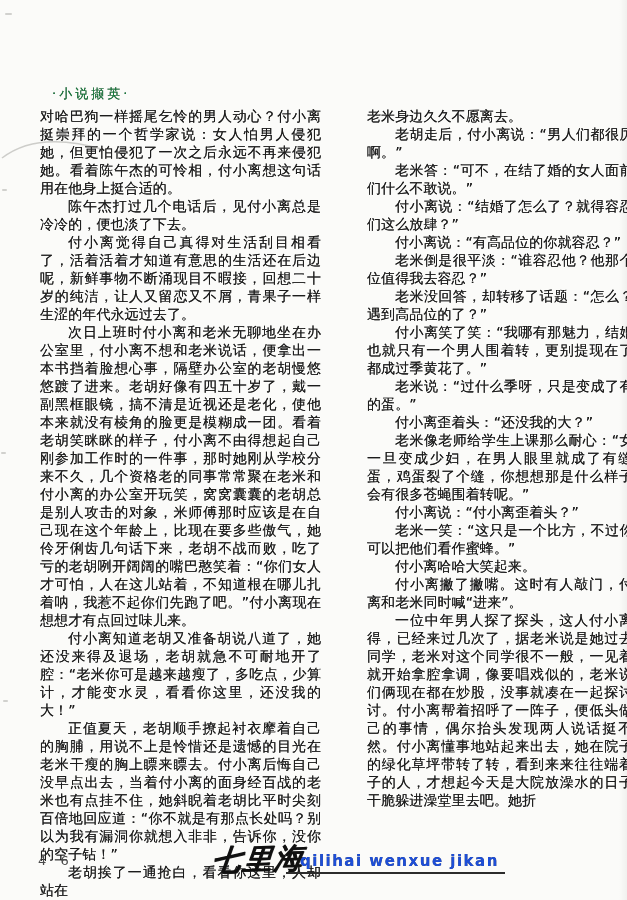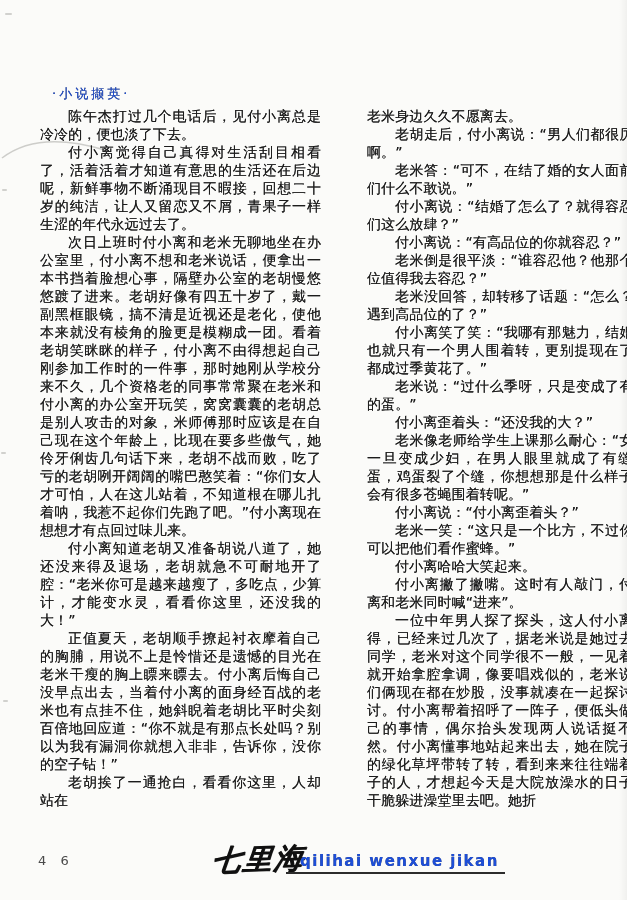--- a/index.html
+++ b/index.html
@@ -20,21 +20,21 @@
     width: 8px; height: 100%;
     background: linear-gradient(to left, rgba(0,0,0,0.045), rgba(0,0,0,0));
     pointer-events: none;
   }
   .section-header {
     position: absolute;
     left: 52px;
     top: 85px;
     font-size: 13px;
     letter-spacing: 3px;
-    color: #1d4ed8;
+    color: #15803d;
     text-shadow: 0 0 0.5px #444;
   }
   .column {
     position: absolute;
     top: 107px;
     width: 281px;
     font-size: 14px;
     line-height: 18px;
     text-align: justify;
     color: #1c1c1c;
@@ -103,20 +103,21 @@
   </svg>
 
   <div class="speck" style="left:5px; top:13px; width:7px; height:2px;"></div>
   <div class="speck" style="left:2px; top:189px; width:5px; height:2px;"></div>
   <div class="speck" style="left:1px; top:452px; width:5px; height:2px;"></div>
   <div class="speck" style="left:3px; top:700px; width:5px; height:2px;"></div>
 
   <div class="section-header">·小说撷英·</div>
 
   <div class="column left">
+      <p class="para">对哈巴狗一样摇尾乞怜的男人动心？付小离挺崇拜的一个哲学家说：女人怕男人侵犯她，但更怕侵犯了一次之后永远不再来侵犯她。看着陈午杰的可怜相，付小离想这句话用在他身上挺合适的。</p>
       <p class="para indent">陈午杰打过几个电话后，见付小离总是冷冷的，便也淡了下去。</p>
       <p class="para indent">付小离觉得自己真得对生活刮目相看了，活着活着才知道有意思的生活还在后边呢，新鲜事物不断涌现目不暇接，回想二十岁的纯洁，让人又留恋又不屑，青果子一样生涩的年代永远过去了。</p>
       <p class="para indent">次日上班时付小离和老米无聊地坐在办公室里，付小离不想和老米说话，便拿出一本书挡着脸想心事，隔壁办公室的老胡慢悠悠踱了进来。老胡好像有四五十岁了，戴一副黑框眼镜，搞不清是近视还是老化，使他本来就没有棱角的脸更是模糊成一团。看着老胡笑眯眯的样子，付小离不由得想起自己刚参加工作时的一件事，那时她刚从学校分来不久，几个资格老的同事常常聚在老米和付小离的办公室开玩笑，窝窝囊囊的老胡总是别人攻击的对象，米师傅那时应该是在自己现在这个年龄上，比现在要多些傲气，她伶牙俐齿几句话下来，老胡不战而败，吃了亏的老胡咧开阔阔的嘴巴憨笑着：“你们女人才可怕，人在这儿站着，不知道根在哪儿扎着呐，我惹不起你们先跑了吧。”付小离现在想想才有点回过味儿来。</p>
       <p class="para indent">付小离知道老胡又准备胡说八道了，她还没来得及退场，老胡就急不可耐地开了腔：“老米你可是越来越瘦了，多吃点，少算计，才能变水灵，看看你这里，还没我的大！”</p>
       <p class="para indent">正值夏天，老胡顺手撩起衬衣摩着自己的胸脯，用说不上是怜惜还是遗憾的目光在老米干瘦的胸上瞟来瞟去。付小离后悔自己没早点出去，当着付小离的面身经百战的老米也有点挂不住，她斜睨着老胡比平时尖刻百倍地回应道：“你不就是有那点长处吗？别以为我有漏洞你就想入非非，告诉你，没你的空子钻！”</p>
       <p class="para indent">老胡挨了一通抢白，看看你这里，人却站在</p>
     </div>
 
   <div class="column right">
       <p class="para">老米身边久久不愿离去。</p>

